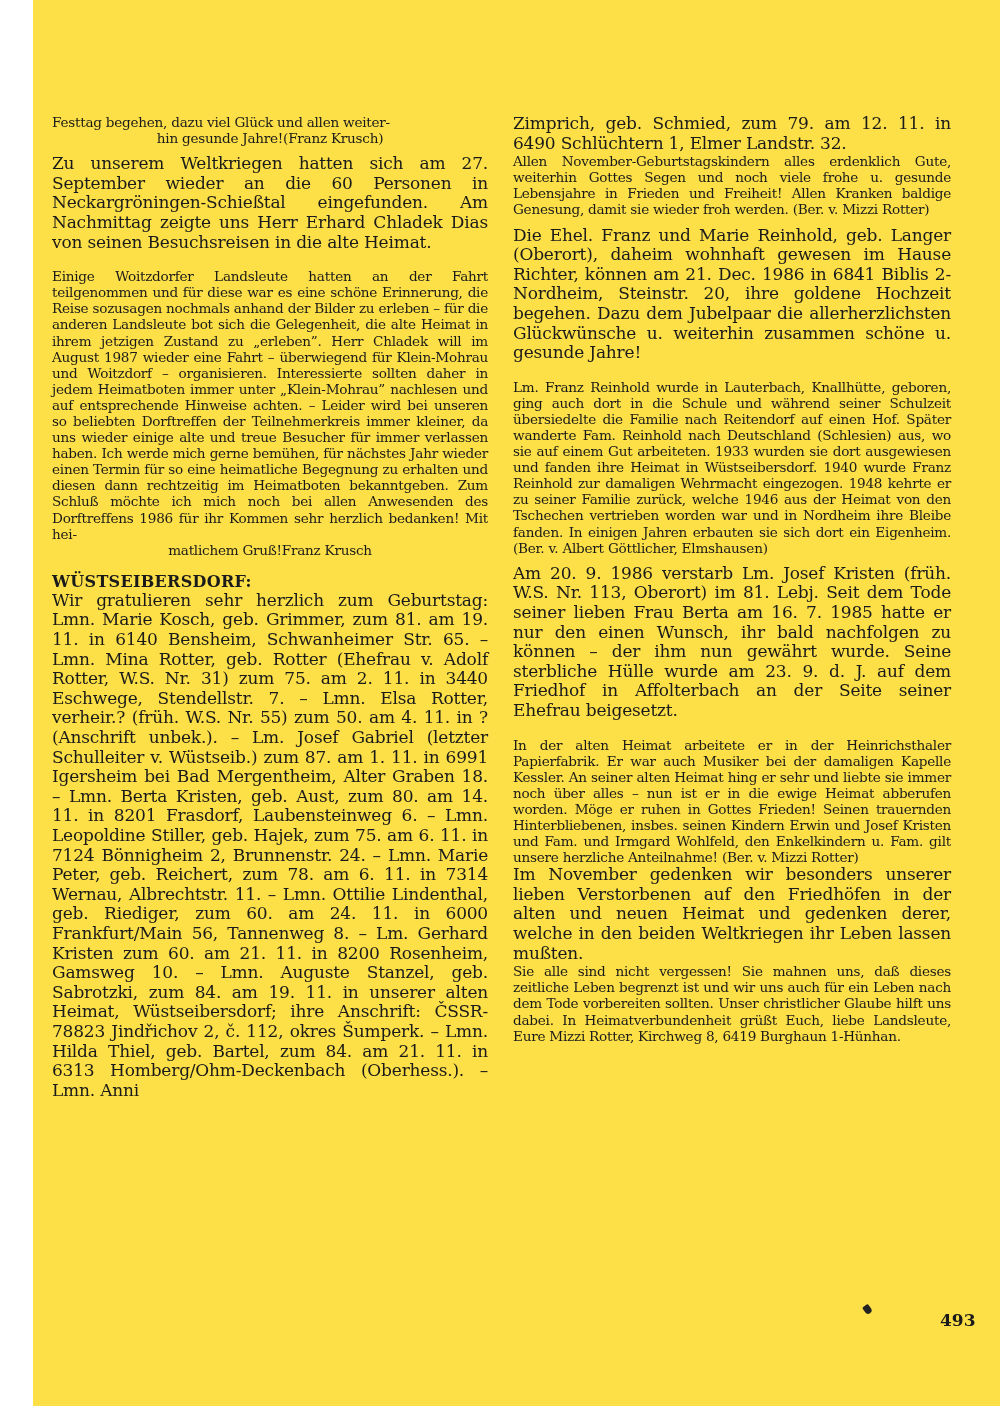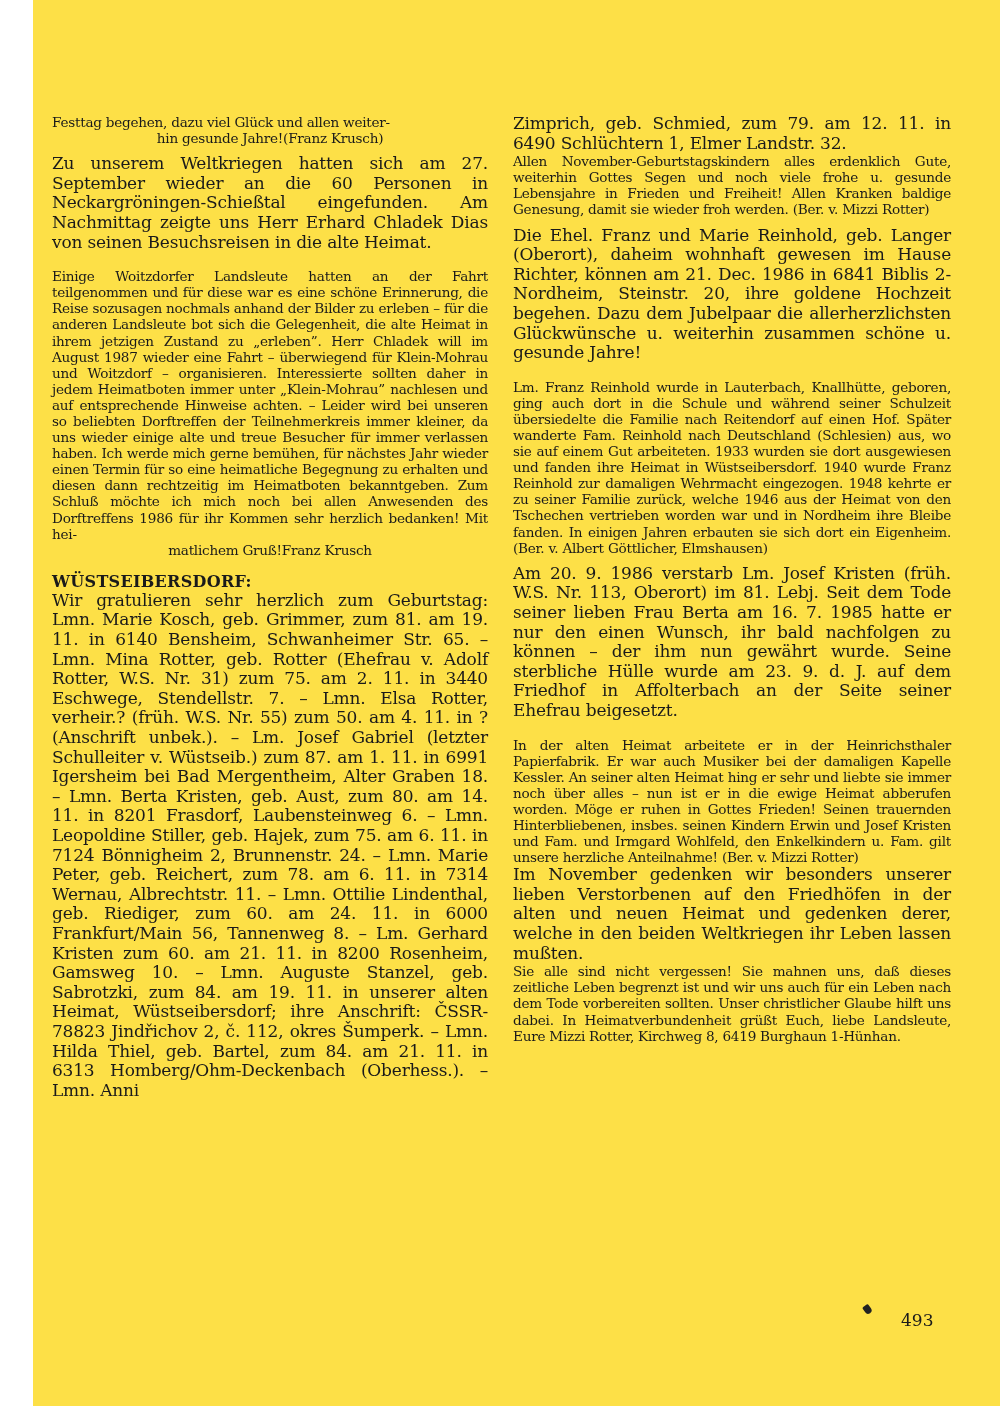--- a/index.html
+++ b/index.html
@@ -73,14 +73,14 @@
 
     <p class="small gap-s">In der alten Heimat arbeitete er in der Heinrichsthaler Papierfabrik. Er war auch Musiker bei der damaligen Kapelle Kessler. An seiner alten Heimat hing er sehr und liebte sie immer noch über alles – nun ist er in die ewige Heimat abberufen worden. Möge er ruhen in Gottes Frieden! Seinen trauernden Hinterbliebenen, insbes. seinen Kindern Erwin und Josef Kristen und Fam. und Irmgard Wohlfeld, den Enkelkindern u. Fam. gilt unsere herzliche Anteilnahme! (Ber. v. Mizzi Rotter)</p>
 
 
     <p class="large">Im November gedenken wir besonders unserer lieben Verstorbenen auf den Friedhöfen in der alten und neuen Heimat und gedenken derer, welche in den beiden Weltkriegen ihr Leben lassen mußten.</p>
 
     <p class="small">Sie alle sind nicht vergessen! Sie mahnen uns, daß dieses zeitliche Leben begrenzt ist und wir uns auch für ein Leben nach dem Tode vorbereiten sollten. Unser christlicher Glaube hilft uns dabei. In Heimatverbundenheit grüßt Euch, liebe Landsleute, Eure Mizzi Rotter, Kirchweg 8, 6419 Burghaun 1-Hünhan.</p>
   </div>
 
   <div class="smudge" style="left:831px;"></div>
-  <div class="page-number" style="left:868px;">493</div>
+  <div class="page-number" style="left:907px;font-weight:bold;">493</div>
 </div>
 
 </body></html>

